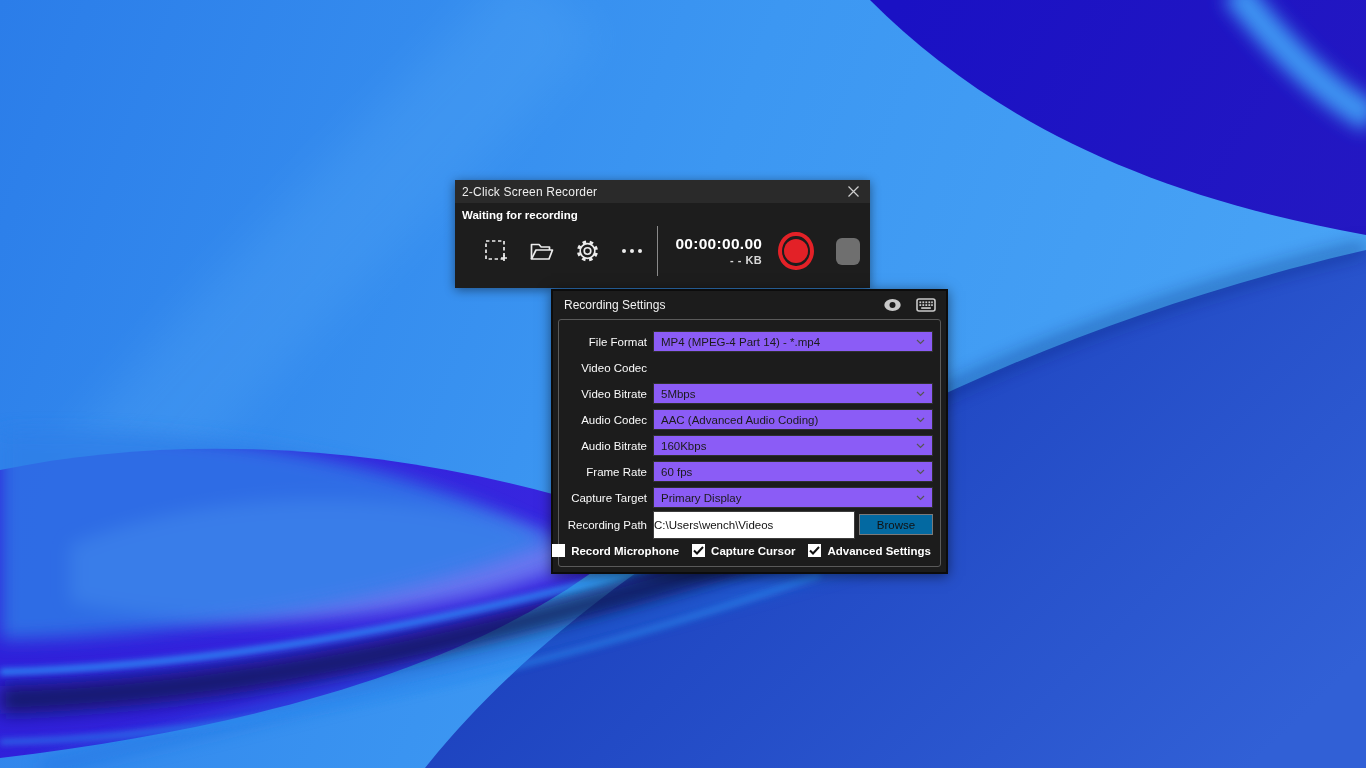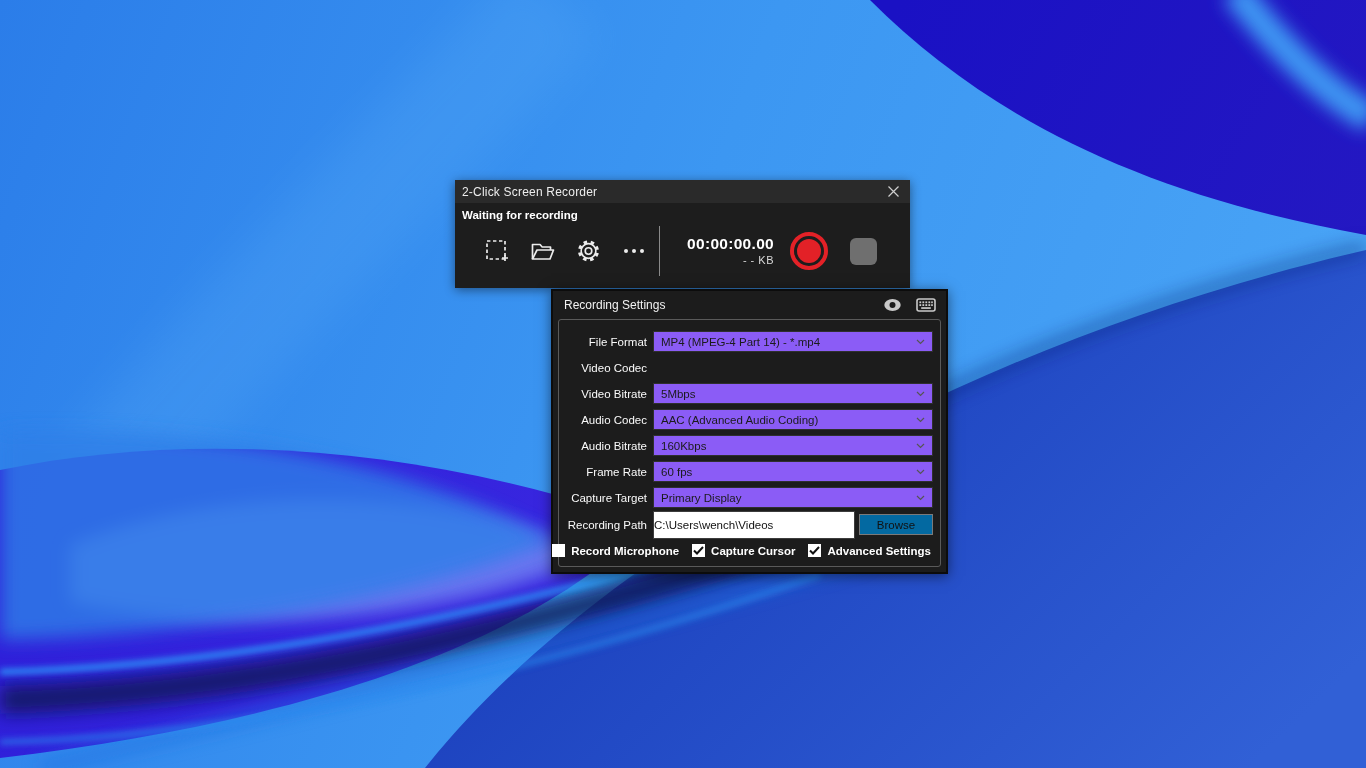--- a/index.html
+++ b/index.html
@@ -1,33 +1,33 @@
 <!DOCTYPE html>
 <html><head>
 <meta charset="utf-8">
 <style>
   * { margin:0; padding:0; box-sizing:border-box; }
   html,body { width:1366px; height:768px; overflow:hidden; font-family:"Liberation Sans",sans-serif; }
   #desktop { position:relative; width:1366px; height:768px; background:#2b7de9; }
   #wallpaper { position:absolute; inset:0; }
 
   
-  #recorder-window { position:absolute; left:455px; top:180px; width:455px; height:108px;
+  #recorder-window { position:absolute; left:455px; top:180px; width:415px; height:108px;
     background:#1d1d1d; z-index:5; box-shadow:0 2px 10px rgba(0,0,0,.45); }
   .titlebar { height:23px; background:#2a2a2a; display:flex; align-items:center;
     padding:0 9px 0 7px; }
   .titlebar .win-title { flex:1; font-size:12px; color:#ededed; letter-spacing:.2px; }
   .close-btn { width:16px; height:16px; display:flex; align-items:center; justify-content:center; cursor:default; }
   .rec-status { padding:6px 8px 0 7px; font-size:11.5px; font-weight:bold; color:#ffffff; }
   .toolbar { display:flex; align-items:center; height:60px; padding:0 10px 0 12px;margin-left:16px; }
   .tool-ic { width:27px; height:27px; display:flex; align-items:center; justify-content:center; }
   .tb-div { width:1px; height:50px; background:#8a8a8a; margin:0 10px 0 2px; }
   .timer-block { width:104px; text-align:right; line-height:1.25; margin-right:10px; }
   .timer-main { font-size:15.5px; font-weight:bold; color:#ffffff; letter-spacing:.3px; }
-  .timer-size { font-size:11px; font-weight:normal; color:#d9d9d9; letter-spacing:.5px; }
+  .timer-size { font-size:11px; font-weight:bold; color:#d9d9d9; letter-spacing:.5px; }
   .record-btn { width:38px; height:38px; border-radius:50%; border:4px solid #e32127;
     background:#1d1d1d; display:flex; align-items:center; justify-content:center; margin:0 12px 0 6px; }
   .record-btn .dot { width:24px; height:24px; border-radius:50%; background:#e32127; }
   .stop-btn { width:27px; height:27px; border-radius:6px; background:#6f6f6f; margin-left:10px; }
 
   
   #settings-window { position:absolute; left:543px; top:289px; width:397px; height:285px;
     background:#1c1c1c; border:2px solid #0c0c0c; z-index:6; box-shadow:0 2px 12px rgba(0,0,0,.5);margin-left:8px; }
   .s-header { height:28px; display:flex; align-items:center; padding:0 10px 0 11px; }
   .s-header .s-title { flex:1; font-size:12px; color:#f2f2f2; }

